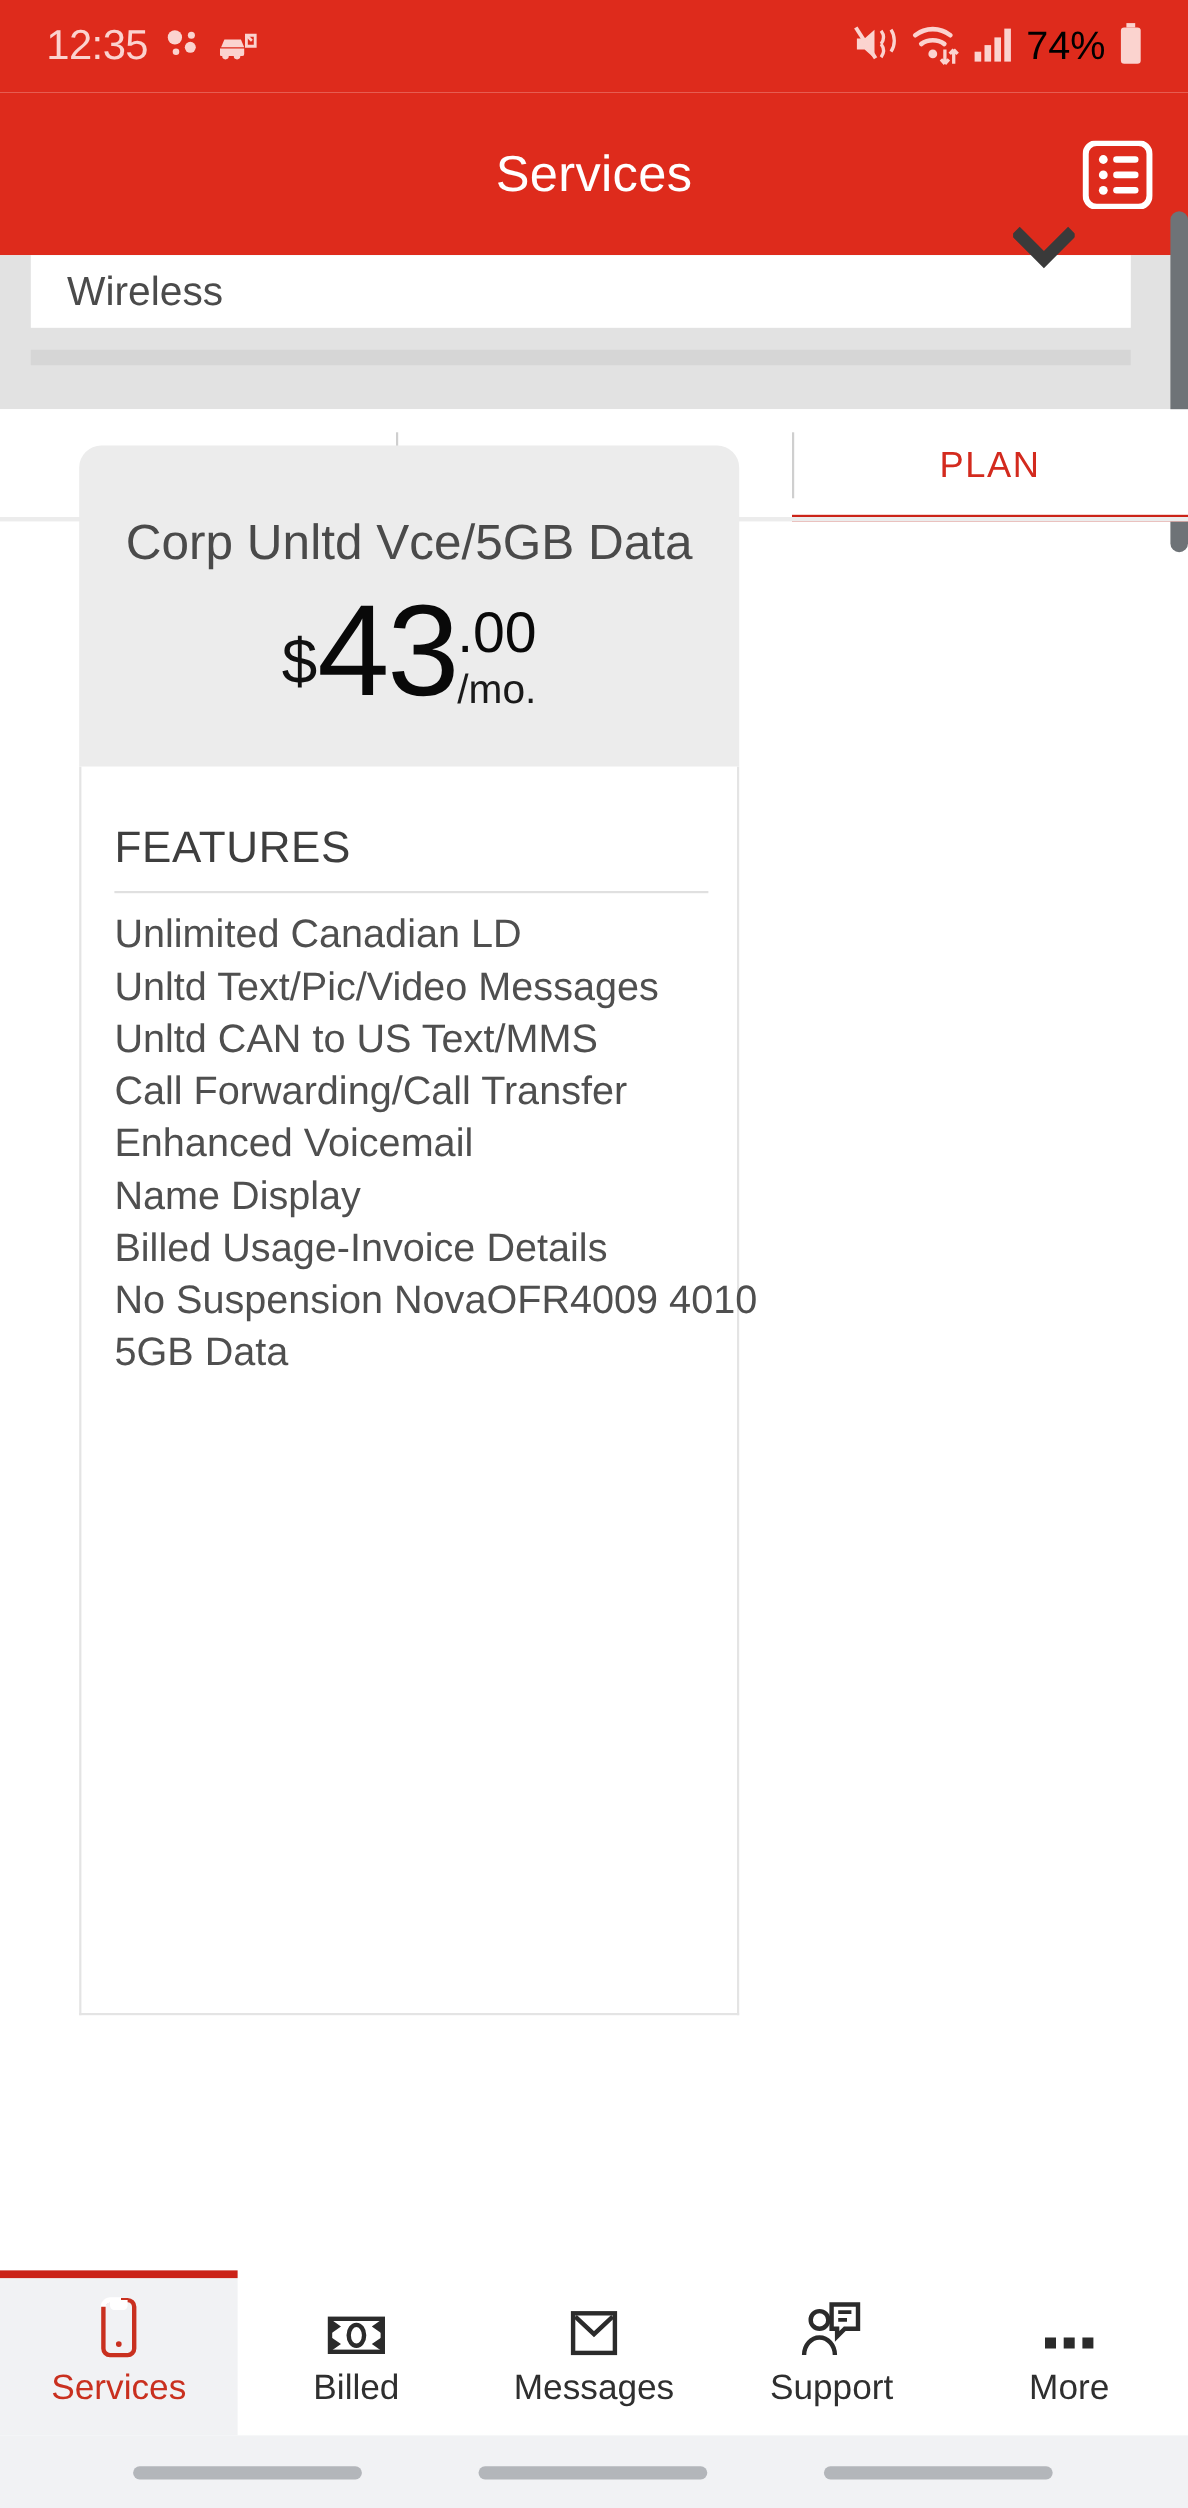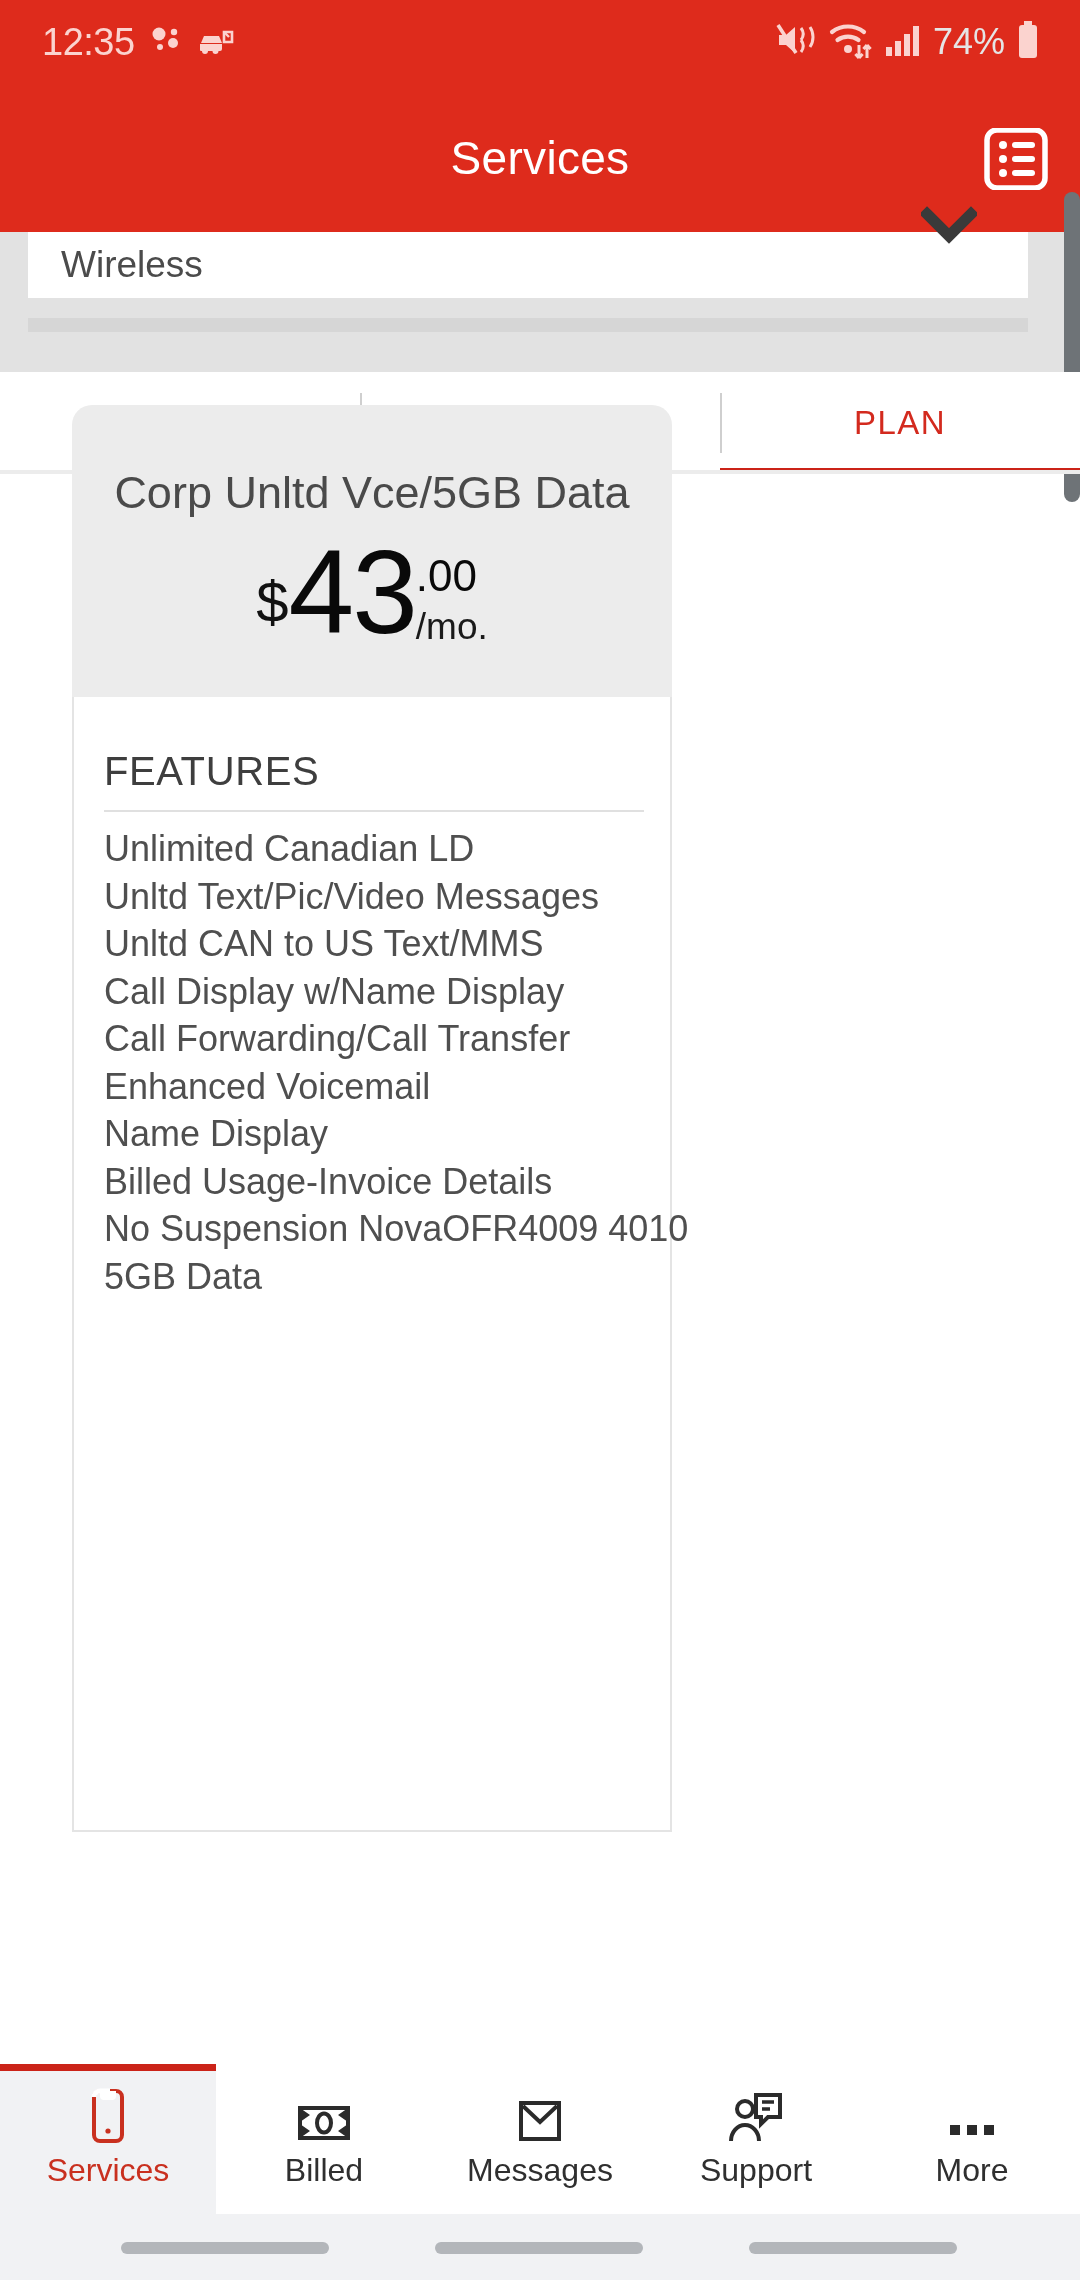--- a/index.html
+++ b/index.html
@@ -23,21 +23,21 @@
   }
   #clock {
     color:#FBD3CF; font-size:38px; letter-spacing:-0.5px;
     font-family:"Liberation Sans", sans-serif;
   }
   .sb-ic { display:block; }
   #status-right {
     position:absolute; right:40px; top:0; height:84px;
     display:flex; align-items:center; gap:11px;
   }
-  #battery-pct { color:#e5e5e5; font-size:36px; }
+  #battery-pct { color:#000000; font-size:36px; }
 
   
   #app-bar {
     position:absolute; left:0; top:84px; width:1080px; height:148px;
     background:#DE2B1C;
   }
   #app-title {
     position:absolute; left:0; top:0; width:1080px; height:148px;
     display:flex; align-items:center; justify-content:center;
     color:#ffffff; font-size:46px; font-weight:400;
@@ -123,21 +123,21 @@
   }
   #price-dollars {
     font-size:118px; line-height:104px; color:#090909; font-weight:400;
     letter-spacing:-2px;
   }
   #price-right {
     display:flex; flex-direction:column; align-items:flex-start;
     margin-top:10px;
   }
   #price-cents {
-    font-size:44px; line-height:52px; color:#090909;
+    font-size:52px; line-height:52px; color:#090909;
   }
   #price-period {
     font-size:37px; line-height:42px; color:#1A1A1A; font-weight:300;
     margin-top:4px;
   }
 
   #plan-card-body {
     position:absolute; left:0; top:292px; width:600px; height:1135px;
     background:#ffffff;
     border-left:2px solid #E4E4E4;
@@ -330,21 +330,20 @@
     </div>
   </div>
 
   <div id="plan-card-body">
     <div id="features-heading">FEATURES</div>
     <div id="features-rule"></div>
     <ul id="features-list">
       <li>Unlimited Canadian LD</li>
       <li>Unltd Text/Pic/Video Messages</li>
       <li>Unltd CAN to US Text/MMS</li>
-      <li>Call Display w/Name Display</li>
       <li>Call Forwarding/Call Transfer</li>
       <li>Enhanced Voicemail</li>
       <li>Name Display</li>
       <li>Billed Usage-Invoice Details</li>
       <li>No Suspension NovaOFR4009 4010</li>
       <li>5GB Data</li>
     </ul>
   </div>
 </div>
 

